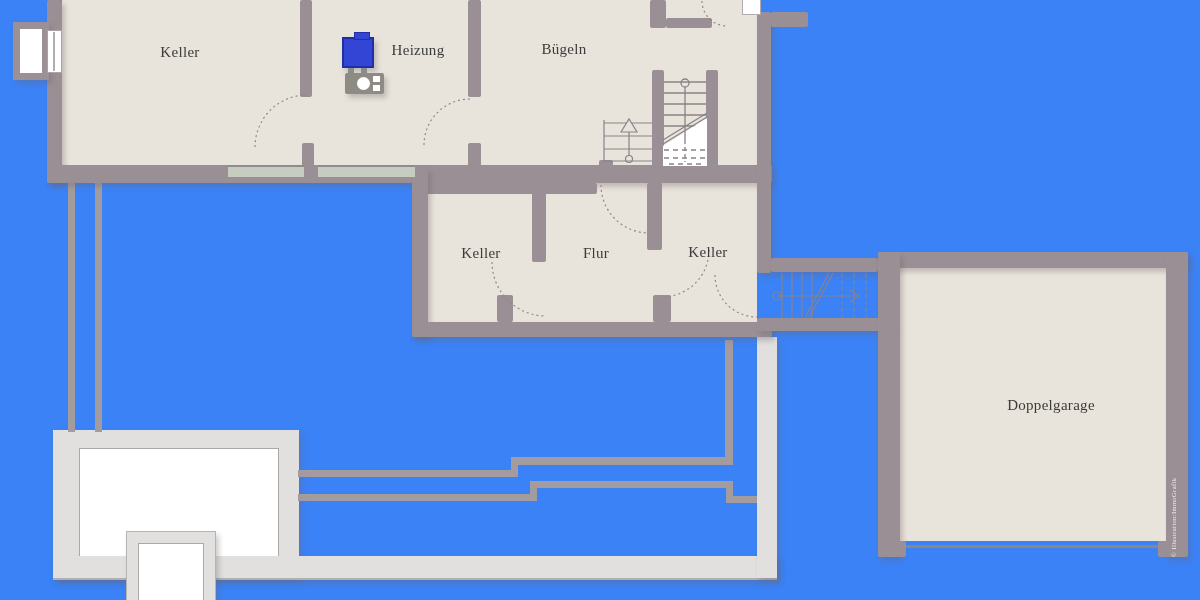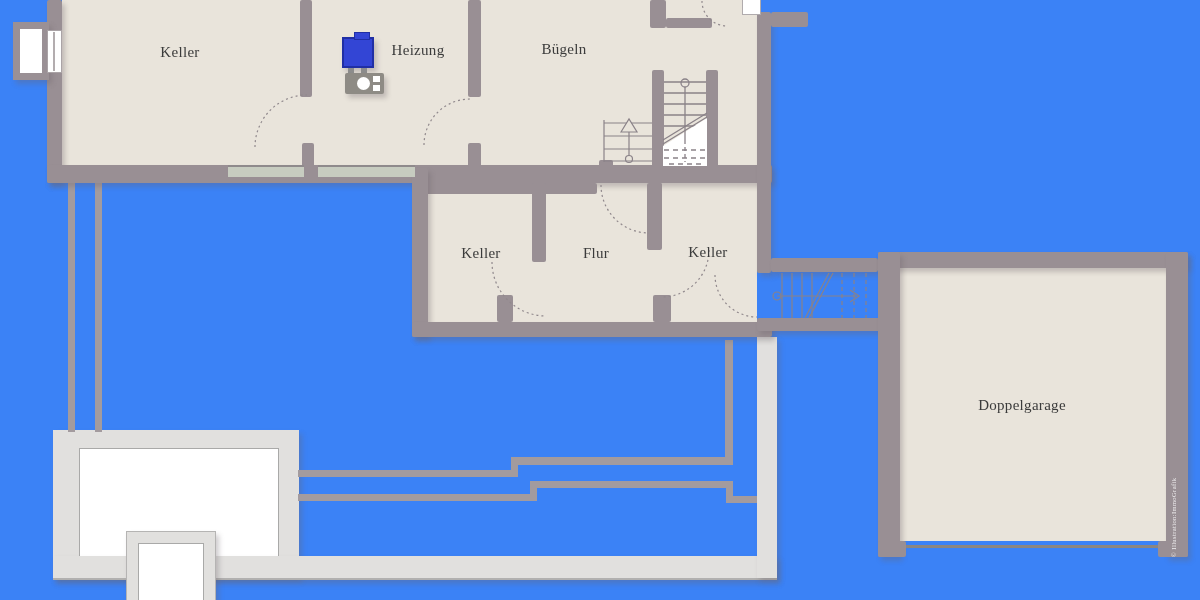--- a/index.html
+++ b/index.html
@@ -130,17 +130,17 @@
       <path d="M702 1 A25 25 0 0 0 727 26"></path>
     </g>
   </svg>
 
   <div class="lbl" style="left:180px;top:52px;">Keller</div>
   <div class="lbl" style="left:418px;top:50px;">Heizung</div>
   <div class="lbl" style="left:564px;top:49px;">Bügeln</div>
   <div class="lbl" style="left:481px;top:253px;">Keller</div>
   <div class="lbl" style="left:596px;top:253px;">Flur</div>
   <div class="lbl" style="left:708px;top:252px;">Keller</div>
-  <div class="lbl" style="left:1022px;top:405px;">Doppelgarage</div>
+  <div class="lbl" style="left:1051px;top:405px;">Doppelgarage</div>
 
   <div class="wm">© Illustration:ImmoGrafik</div>
 
 </div>
 
 </body></html>

